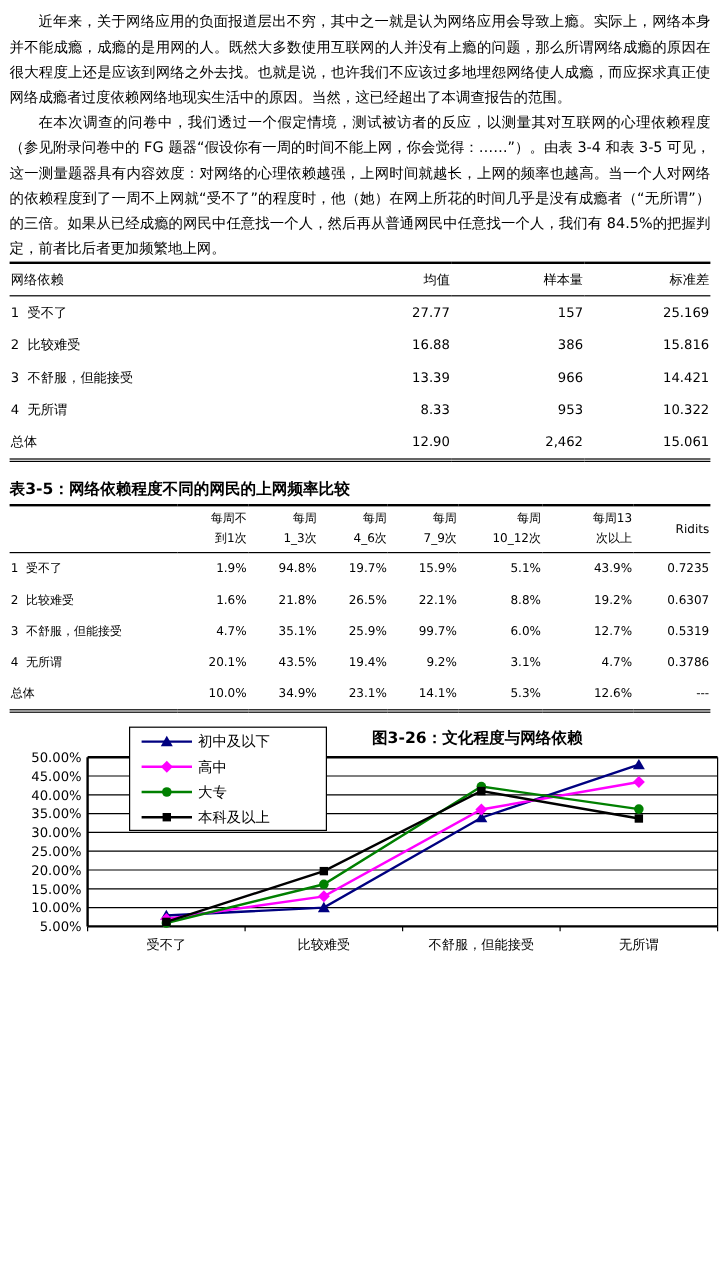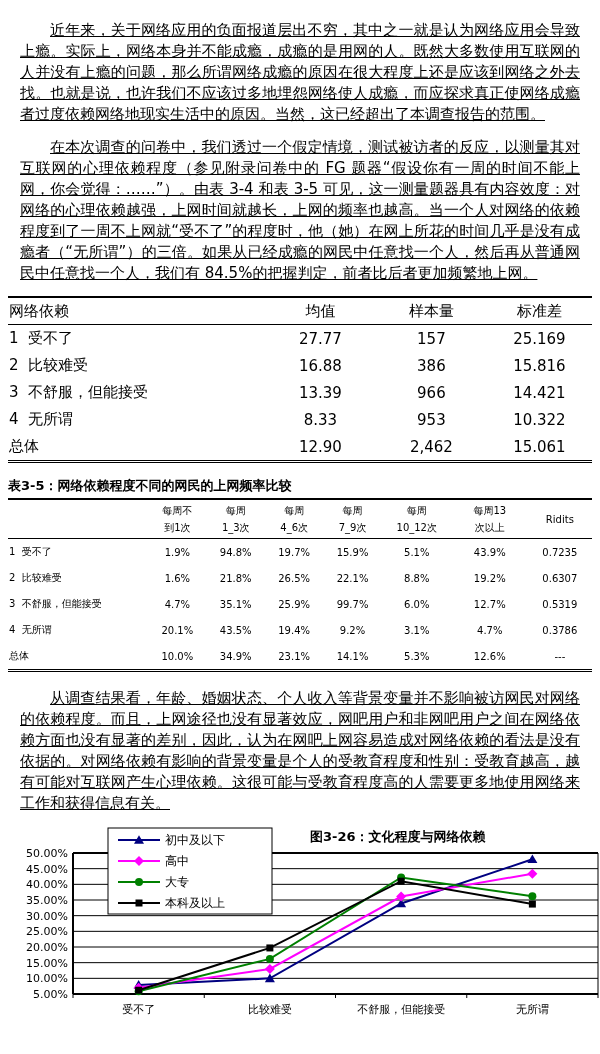--- a/index.html
+++ b/index.html
@@ -3,43 +3,43 @@
 <meta charset="utf-8">
 <style>
   html,body{margin:0;padding:0;}
   body{
     width:600px;height:1054px;background:#ffffff;color:#000000;
     font-family:"DejaVu Sans","Liberation Sans",sans-serif;
     overflow:hidden;
   }
   .page{padding:8px 8px 0 8px;}
   .para{
-    font-size:15px;line-height:21px;text-align:justify;
-    text-indent:2em;margin:12px;text-decoration:underline;
+    font-size:12px;line-height:21px;text-align:justify;
+    text-indent:2em;margin:0;
   }
   .tbl-caption{
     font-size:13px;font-weight:bold;margin:14px 0 3px 0;
   }
   table.dtable{
     width:100%;border-collapse:collapse;
     border-top:2px solid #000;border-bottom:3px double #000;
   }
   table.dtable th{
     font-weight:normal;border-bottom:1px solid #000;
     padding:2px 1px;vertical-align:middle;
   }
   table.dtable td{padding:3px 1px;vertical-align:middle;}
-  table.t34{font-size:15px;}
+  table.t34{font-size:11px;}
   table.t34 th{height:22px;}
   table.t34 td{height:21px;}
   table.t35{font-size:10px;}
   table.t35 th{white-space:pre-line;line-height:17px;}
   table.t35 td{height:20px;}
   .cell-left{text-align:left;white-space:pre-wrap;}
-  .cell-center{text-align:center;}
+  .cell-center{text-align:right;}
   .chart-wrap{margin-top:10px;position:relative;}
   svg text{font-family:"DejaVu Sans","Liberation Sans",sans-serif;}
 </style>
 </head>
 <body>
 
 <div class="page">
 
   <p class="para">近年来，关于网络应用的负面报道层出不穷，其中之一就是认为网络应用会导致上瘾。实际上，网络本身并不能成瘾，成瘾的是用网的人。既然大多数使用互联网的人并没有上瘾的问题，那么所谓网络成瘾的原因在很大程度上还是应该到网络之外去找。也就是说，也许我们不应该过多地埋怨网络使人成瘾，而应探求真正使网络成瘾者过度依赖网络地现实生活中的原因。当然，这已经超出了本调查报告的范围。</p>
   <p class="para">在本次调查的问卷中，我们透过一个假定情境，测试被访者的反应，以测量其对互联网的心理依赖程度（参见附录问卷中的 FG 题器“假设你有一周的时间不能上网，你会觉得：……”）。由表 3-4 和表 3-5 可见，这一测量题器具有内容效度：对网络的心理依赖越强，上网时间就越长，上网的频率也越高。当一个人对网络的依赖程度到了一周不上网就“受不了”的程度时，他（她）在网上所花的时间几乎是没有成瘾者（“无所谓”）的三倍。如果从已经成瘾的网民中任意找一个人，然后再从普通网民中任意找一个人，我们有 84.5%的把握判定，前者比后者更加频繁地上网。</p>
@@ -154,21 +154,20 @@
           <td class="cell-center">34.9%</td>
           <td class="cell-center">23.1%</td>
           <td class="cell-center">14.1%</td>
           <td class="cell-center">5.3%</td>
           <td class="cell-center">12.6%</td>
           <td class="cell-center">---</td>
         </tr>
       </tbody>
     </table>
 
-  <p class="para" style="margin-top:16px;">从调查结果看，年龄、婚姻状态、个人收入等背景变量并不影响被访网民对网络的依赖程度。而且，上网途径也没有显著效应，网吧用户和非网吧用户之间在网络依赖方面也没有显著的差别，因此，认为在网吧上网容易造成对网络依赖的看法是没有依据的。对网络依赖有影响的背景变量是个人的受教育程度和性别：受教育越高，越有可能对互联网产生心理依赖。这很可能与受教育程度高的人需要更多地使用网络来工作和获得信息有关。</p>
 
   <div class="chart-wrap">
     <svg id="chartSvg" width="600" height="212" viewBox="0 0 600 212">
         <rect x="65" y="27" width="525" height="141" fill="#FFFFFF" stroke="none"></rect>
         <line x1="65" y1="168" x2="590" y2="168" stroke="#000000" stroke-width="2"></line>
         <line x1="65" y1="152.33333333333334" x2="590" y2="152.33333333333334" stroke="#000000" stroke-width="1"></line>
         <line x1="65" y1="136.66666666666666" x2="590" y2="136.66666666666666" stroke="#000000" stroke-width="1"></line>
         <line x1="65" y1="121" x2="590" y2="121" stroke="#000000" stroke-width="1"></line>
         <line x1="65" y1="105.33333333333334" x2="590" y2="105.33333333333334" stroke="#000000" stroke-width="1"></line>
         <line x1="65" y1="89.66666666666666" x2="590" y2="89.66666666666666" stroke="#000000" stroke-width="1"></line>

